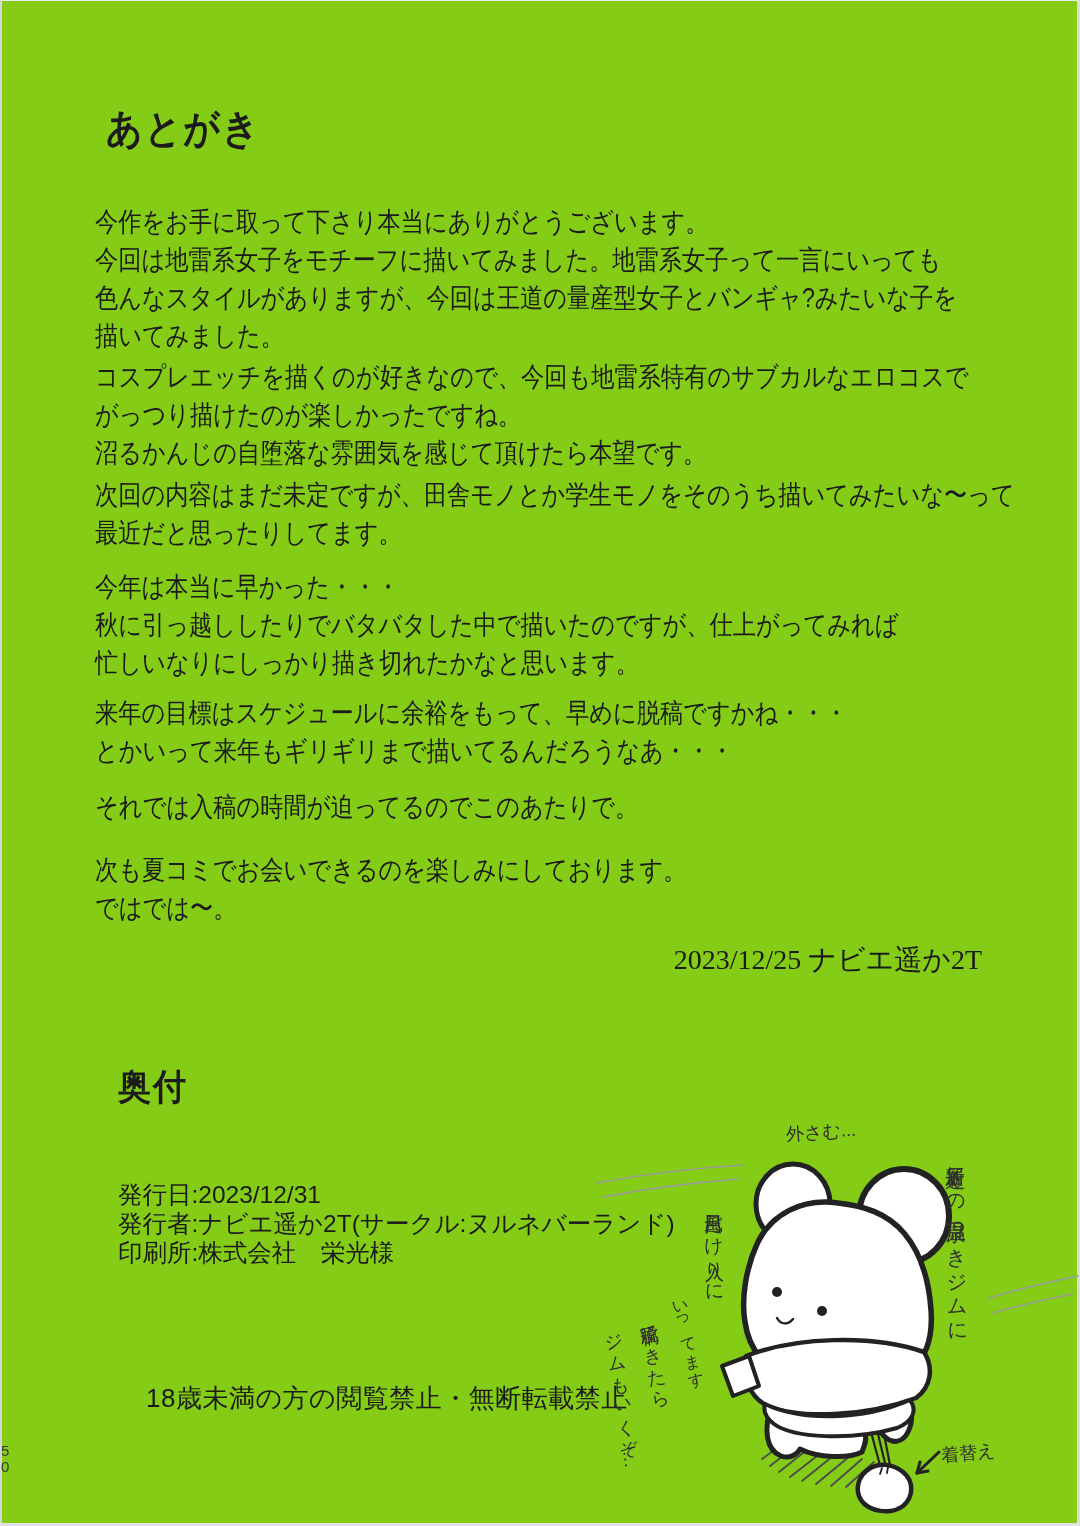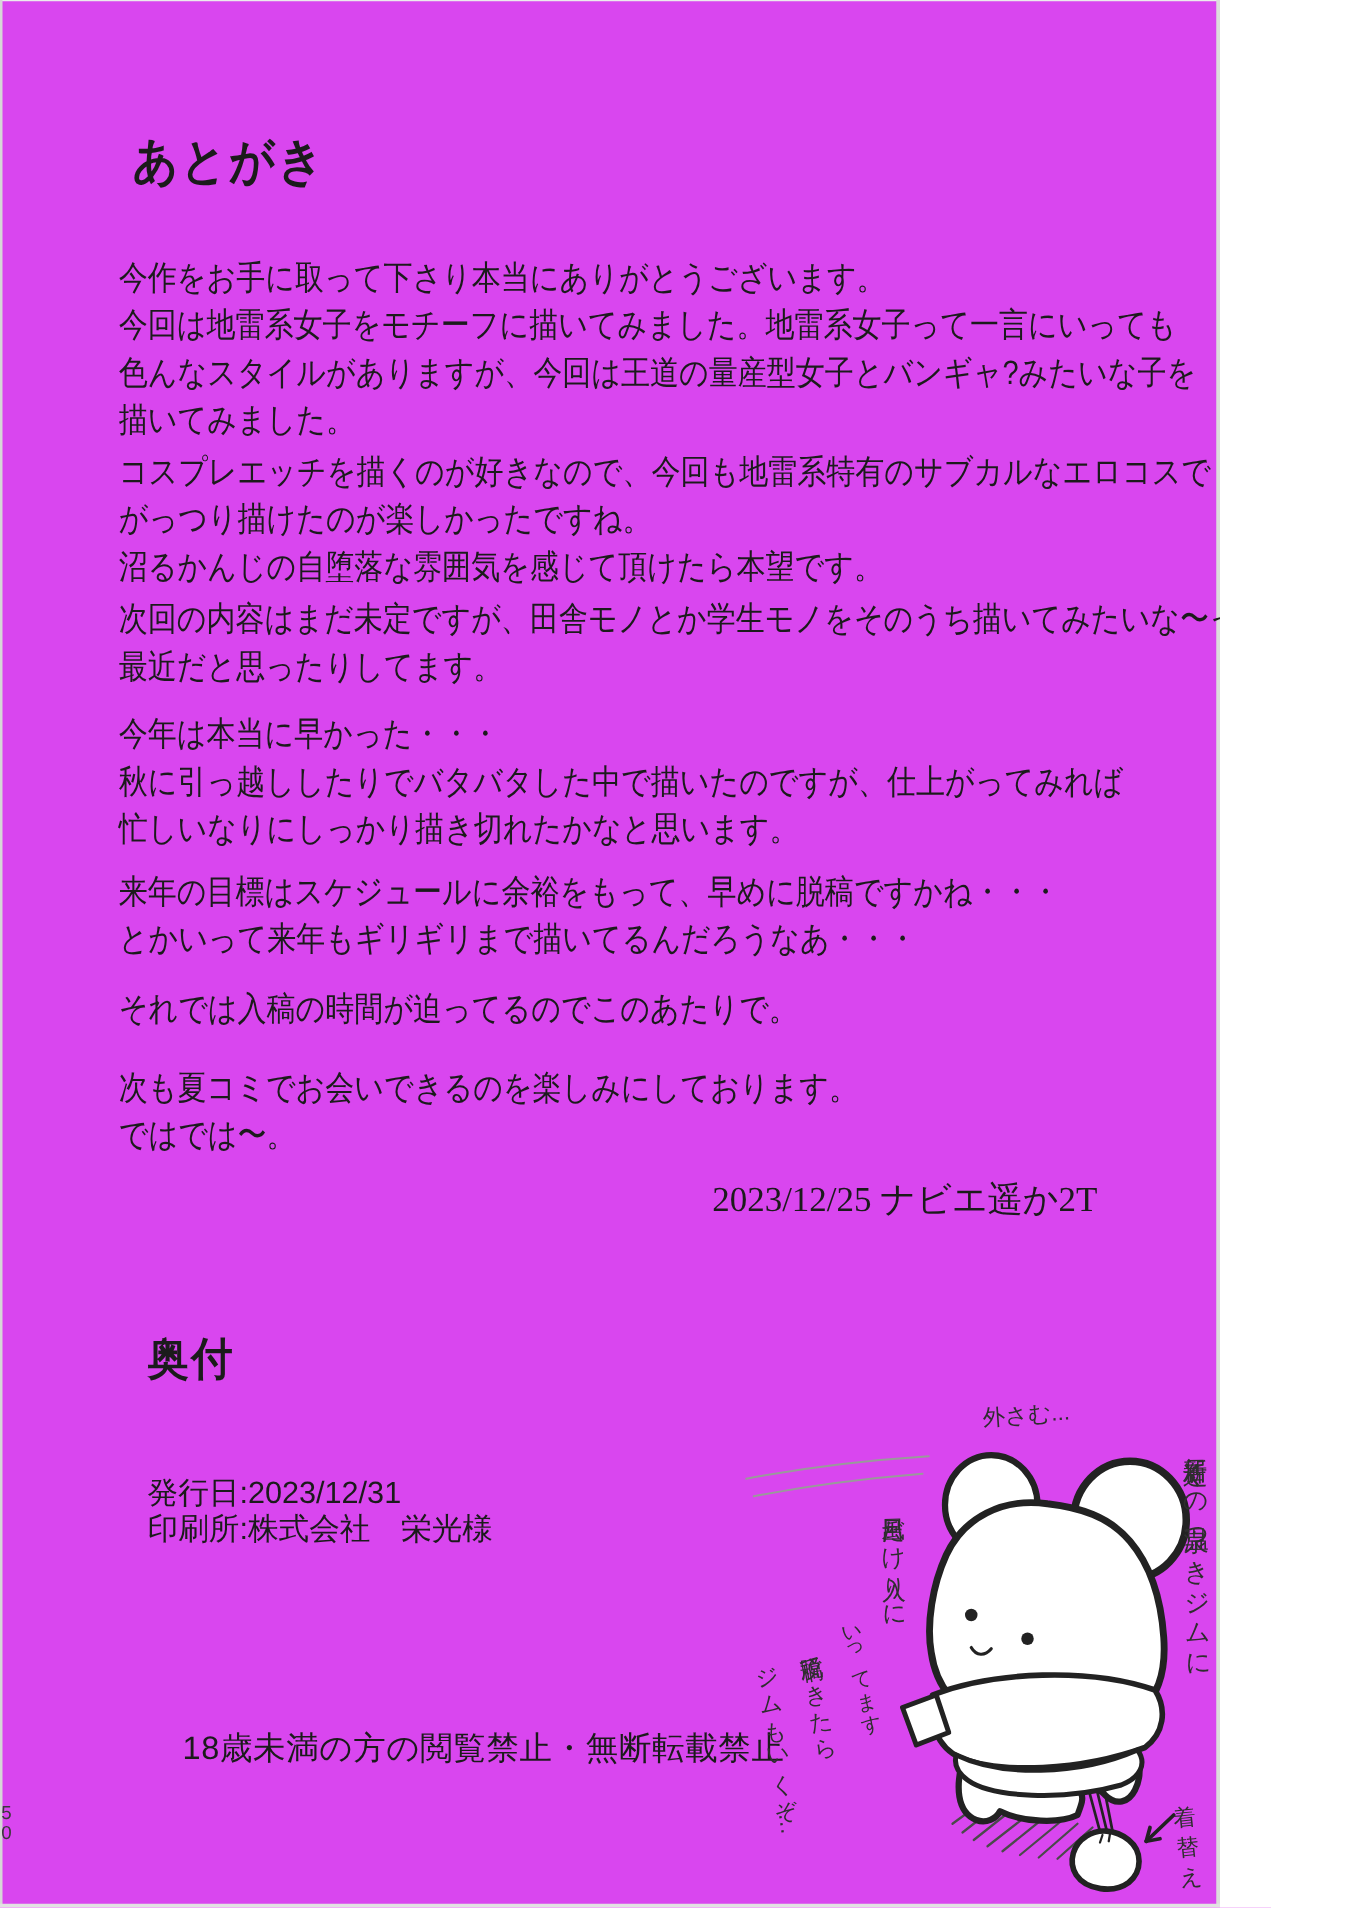--- a/index.html
+++ b/index.html
@@ -1,16 +1,16 @@
 <!DOCTYPE html>
 <html><head>
 <meta charset="utf-8">
 <style>
   html,body{margin:0;padding:0;background:#ffffff;}
-  .page{position:relative;width:976px;height:1526px;background:#d946ef;overflow:hidden;
+  .page{position:relative;width:1080px;height:1526px;background:#84cc16;overflow:hidden;
         font-family:"Liberation Sans",sans-serif;color:#1b1b1b;}
   
   .edge{position:absolute;background:#d7d7d7;}
   .edge.left{left:0;top:0;width:2px;height:1526px;}
   .edge.right{right:0;top:0;width:3px;height:1526px;background:#dcdcdc;}
   .edge.bottom{left:0;bottom:0;width:1080px;height:3px;background:#e2e2e2;}
   .edge.top{left:0;top:0;width:1080px;height:1px;background:#ececec;}
 
   .h-afterword{position:absolute;left:106px;top:101px;font-size:40px;font-weight:600;
         transform:scaleX(.9);transform-origin:0 0;letter-spacing:2px;}
@@ -71,20 +71,21 @@
   <div class="para" style="top:788px">それでは入稿の時間が迫ってるのでこのあたりで。</div>
   <div class="para" style="top:851px">次も夏コミでお会いできるのを楽しみにしております。
 ではでは〜。</div>
 
   <div class="signature">2023/12/25 ナビエ遥か2T</div>
 
   <div class="h-colophon">奥付</div>
 
   <div class="colophon">
     <div>発行日:2023/12/31</div>
+    <div>発行者:ナビエ遥か2T(サークル:ヌルネバーランド)</div>
     <div>印刷所:株式会社　栄光様</div>
   </div>
 
   <div class="warning">18歳未満の方の閲覧禁止・無断転載禁止</div>
 
   <div class="pageno">50</div>
 
   <svg class="sketch" viewBox="560 1060 520 466" fill="none" stroke-linecap="round" stroke-linejoin="round">
 
     <g stroke="#9a9a9a" stroke-width="1.6">

